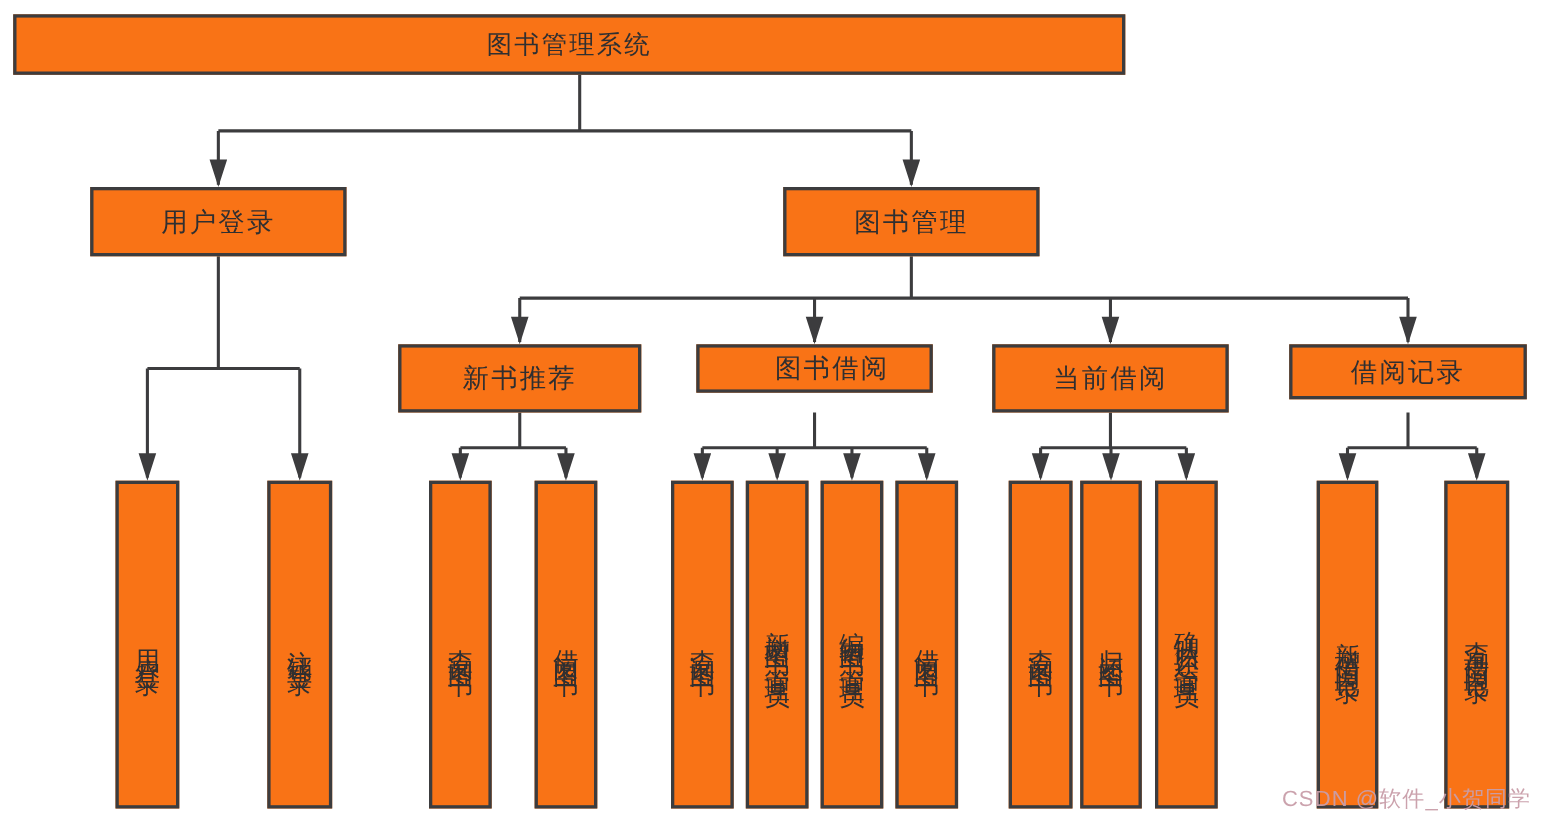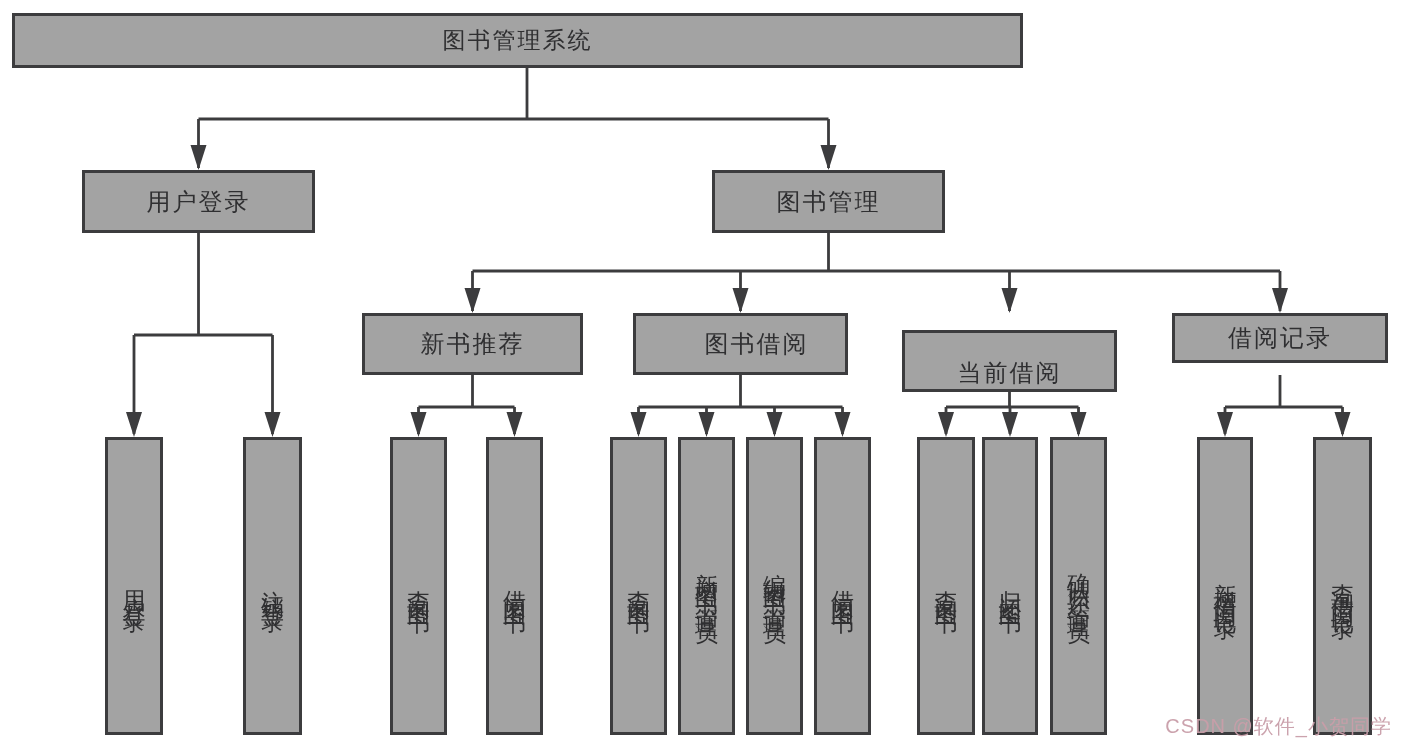--- a/index.html
+++ b/index.html
@@ -18,21 +18,21 @@
     background: var(--background);
     overflow: hidden;
   }
   .connectors {
     position: absolute;
     left: 0; top: 0;
     width: 1405px; height: 747px;
   }
   .node {
     position: absolute;
-    background: #a3a3a3;
+    background: #f97316;
     border: 3px solid var(--line);
     display: flex;
     align-items: center;
     justify-content: center;
     color: var(--text);
   }
   .node.h span {
     font-size: 24px;
     letter-spacing: 2px;
     white-space: nowrap;
@@ -112,24 +112,24 @@
   <div class="node h" style="left:82px; top:170px; width:233px; height:63px;">
     <span>用户登录</span>
   </div>
   <div class="node h" style="left:712px; top:170px; width:233px; height:63px;">
     <span>图书管理</span>
   </div>
 
   <div class="node h" style="left:362px; top:313px; width:221px; height:62px;">
     <span>新书推荐</span>
   </div>
-  <div class="node h" style="left:633px; top:313px; width:215px; height:62px;padding-left:32px;">
+  <div class="node h" style="left:633px; top:313px; width:215px; height:44px;padding-left:32px;">
     <span>图书借阅</span>
   </div>
-  <div class="node h" style="left:902px; top:330px; width:215px; height:62px;align-items:flex-end;">
+  <div class="node h" style="left:902px; top:313px; width:215px; height:62px;">
     <span>当前借阅</span>
   </div>
   <div class="node h" style="left:1172px; top:313px; width:216px; height:50px;">
     <span>借阅记录</span>
   </div>
 
   <div class="node leaf" style="left:105px; top:437px; width:58px; height:298px;">
     <span>用户登录</span>
   </div>
   <div class="node leaf" style="left:243px; top:437px; width:59px; height:298px;">

